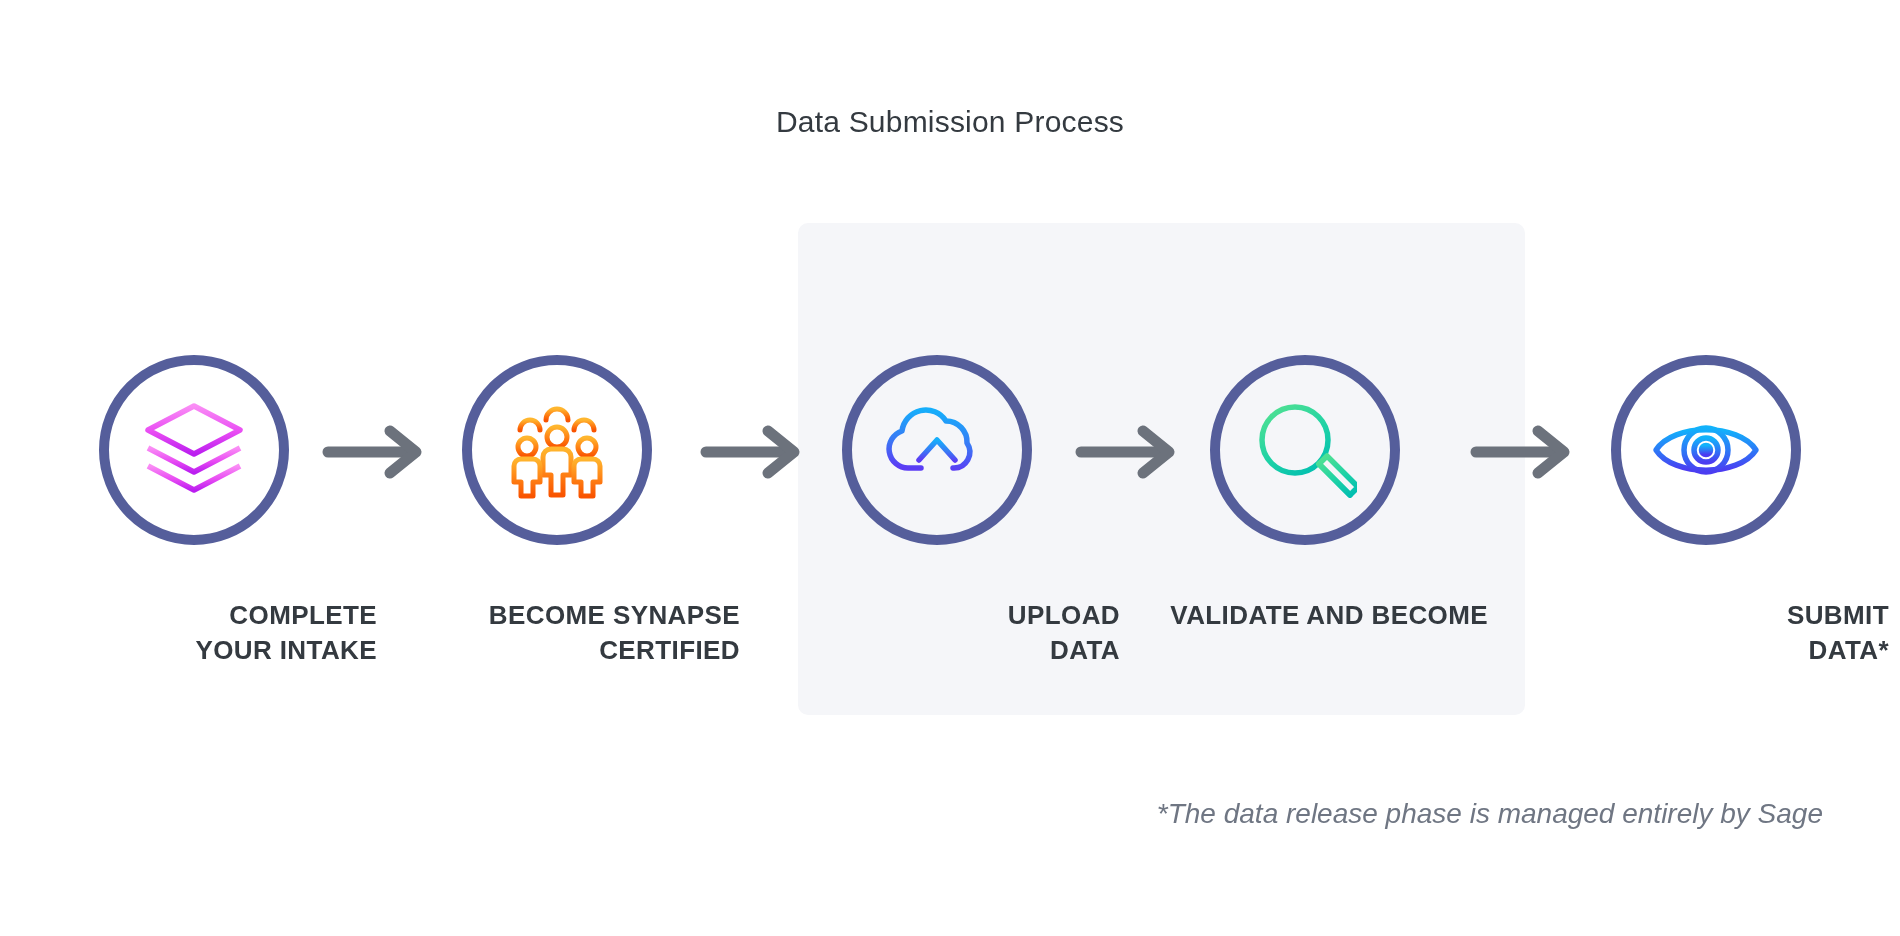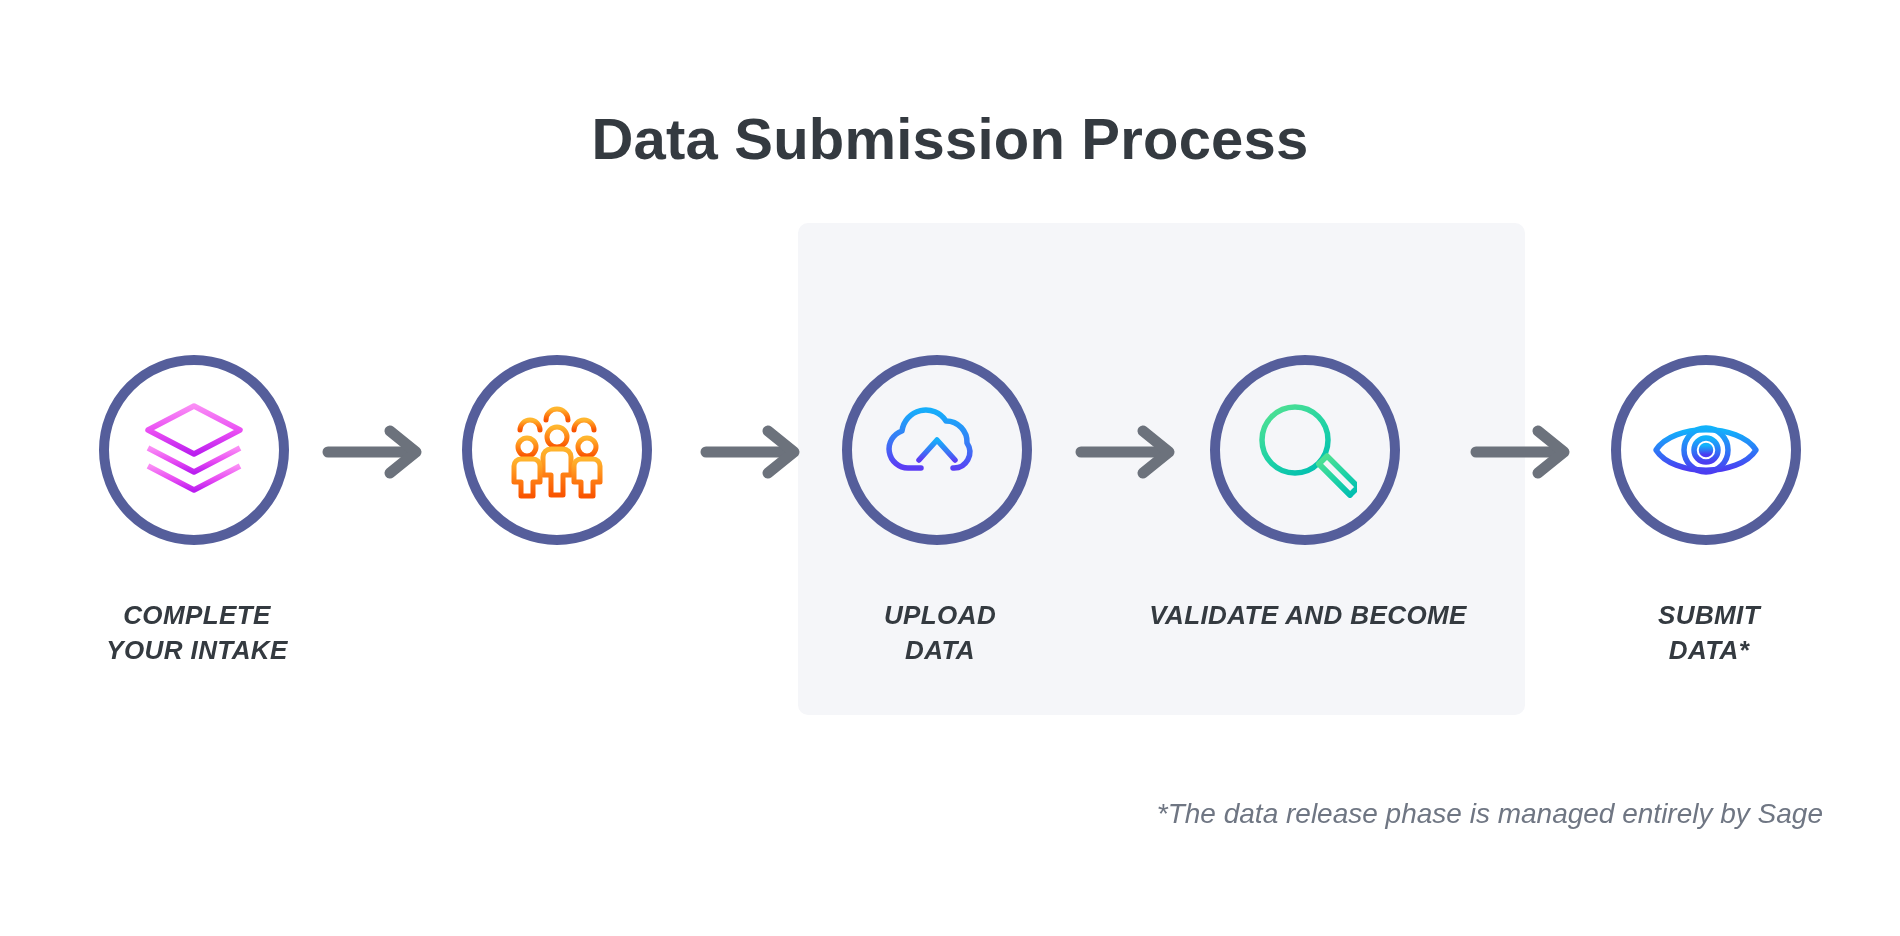--- a/index.html
+++ b/index.html
@@ -21,22 +21,22 @@
     background: #ffffff;
   }
 
   
   .page-title {
     position: absolute;
     top: 104px;
     left: 0;
     width: 1900px;
     text-align: center;
-    font-size: 58px;
-    font-weight: 700;
+    font-size: 30px;
+    font-weight: 400;
     color: #343a40;
     letter-spacing: 0.2px;
     line-height: 1.2;
   }
 
   
   .dca-panel {
     position: absolute;
     left: 798px;
     top: 223px;
@@ -105,27 +105,26 @@
   .arrow-1 { left: 322px; }
   .arrow-2 { left: 700px; }
   .arrow-3 { left: 1075px; }
   .arrow-4 { left: 1470px; }
 
   
   .caption {
     position: absolute;
     top: 598px;
     width: 360px;
-    text-align: center;
+    text-align: right;
     font-size: 26px;
     font-weight: bold;
     color: #343a40;
     line-height: 1.36;
     letter-spacing: 0.4px;
-    font-style: italic;
   }
   .cap-1 { left: 17px; }
   .cap-2 { left: 380px; }
   .cap-3 { left: 760px; }
   .cap-4 { left: 1128px; }
   .cap-5 { left: 1529px; }
   .caption .line2 { display: block; }
 
   
   .footnote {
@@ -304,20 +303,24 @@
         <path d="M6 27 H92"></path>
         <path d="M68 6 L94 27 L68 48"></path>
       </g>
     </svg>
   </div>
 
   <div class="caption cap-1">
     <span>COMPLETE</span>
     <span class="line2">YOUR INTAKE</span>
   </div>
+  <div class="caption cap-2">
+    <span>BECOME SYNAPSE</span>
+    <span class="line2">CERTIFIED</span>
+  </div>
   <div class="caption cap-3">
     <span>UPLOAD</span>
     <span class="line2">DATA</span>
   </div>
   <div class="caption cap-4">
     <span>VALIDATE AND BECOME</span>
   </div>
   <div class="caption cap-5">
     <span>SUBMIT</span>
     <span class="line2">DATA*</span>

